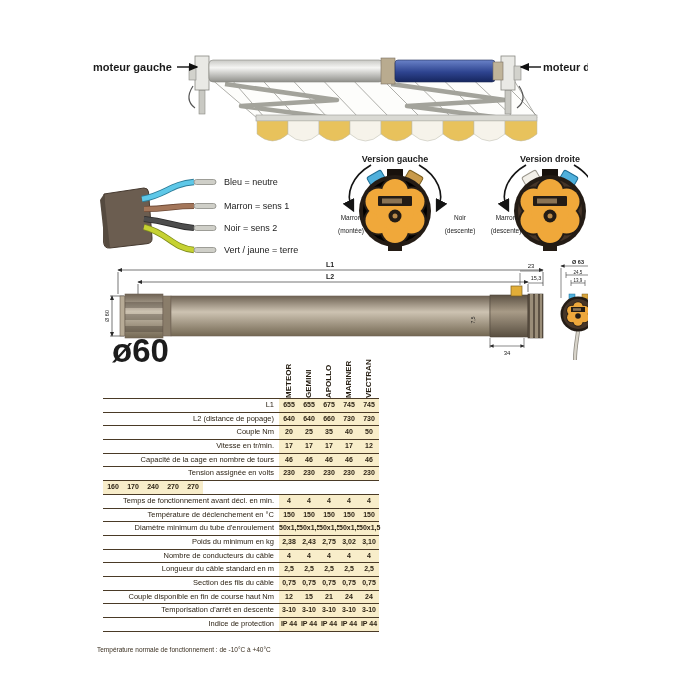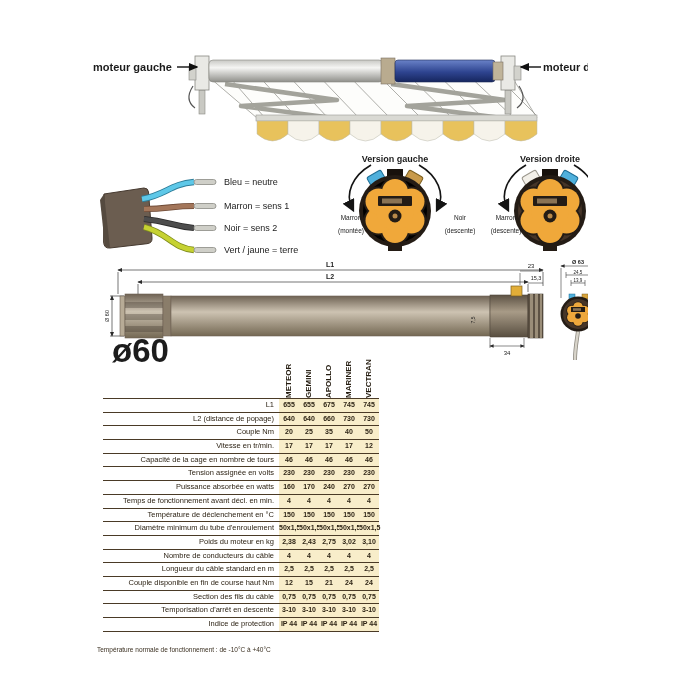--- a/index.html
+++ b/index.html
@@ -395,21 +395,20 @@
         </div>
         <div class="trow">
           <div class="tlabel">Tension assignée en volts</div>
           <div class="tcell">230</div>
           <div class="tcell">230</div>
           <div class="tcell">230</div>
           <div class="tcell">230</div>
           <div class="tcell">230</div>
         </div>
         <div class="trow">
-          <div class="tlabel">Puissance absorbée en watts</div>
           <div class="tcell">160</div>
           <div class="tcell">170</div>
           <div class="tcell">240</div>
           <div class="tcell">270</div>
           <div class="tcell">270</div>
         </div>
         <div class="trow">
           <div class="tlabel">Temps de fonctionnement avant décl. en min.</div>
           <div class="tcell">4</div>
           <div class="tcell">4</div>
@@ -427,21 +426,21 @@
         </div>
         <div class="trow">
           <div class="tlabel">Diamètre minimum du tube d'enroulement</div>
           <div class="tcell">50x1,5</div>
           <div class="tcell">50x1,5</div>
           <div class="tcell">50x1,5</div>
           <div class="tcell">50x1,5</div>
           <div class="tcell">50x1,5</div>
         </div>
         <div class="trow">
-          <div class="tlabel">Poids du moteur en kg</div>
+          <div class="tlabel">Poids du minimum en kg</div>
           <div class="tcell">2,38</div>
           <div class="tcell">2,43</div>
           <div class="tcell">2,75</div>
           <div class="tcell">3,02</div>
           <div class="tcell">3,10</div>
         </div>
         <div class="trow">
           <div class="tlabel">Nombre de conducteurs du câble</div>
           <div class="tcell">4</div>
           <div class="tcell">4</div>
@@ -451,36 +450,36 @@
         </div>
         <div class="trow">
           <div class="tlabel">Longueur du câble standard en m</div>
           <div class="tcell">2,5</div>
           <div class="tcell">2,5</div>
           <div class="tcell">2,5</div>
           <div class="tcell">2,5</div>
           <div class="tcell">2,5</div>
         </div>
         <div class="trow">
+          <div class="tlabel">Section des fils du câble</div>
+          <div class="tcell">0,75</div>
+          <div class="tcell">0,75</div>
+          <div class="tcell">0,75</div>
+          <div class="tcell">0,75</div>
+          <div class="tcell">0,75</div>
+        </div>
+        <div class="trow">
           <div class="tlabel">Couple disponible en fin de course haut Nm</div>
           <div class="tcell">12</div>
           <div class="tcell">15</div>
           <div class="tcell">21</div>
           <div class="tcell">24</div>
           <div class="tcell">24</div>
         </div>
         <div class="trow">
-          <div class="tlabel">Section des fils du câble</div>
-          <div class="tcell">0,75</div>
-          <div class="tcell">0,75</div>
-          <div class="tcell">0,75</div>
-          <div class="tcell">0,75</div>
-          <div class="tcell">0,75</div>
-        </div>
-        <div class="trow">
           <div class="tlabel">Temporisation d'arrêt en descente</div>
           <div class="tcell">3-10</div>
           <div class="tcell">3-10</div>
           <div class="tcell">3-10</div>
           <div class="tcell">3-10</div>
           <div class="tcell">3-10</div>
         </div>
         <div class="trow">
           <div class="tlabel">Indice de protection</div>
           <div class="tcell">IP 44</div>

